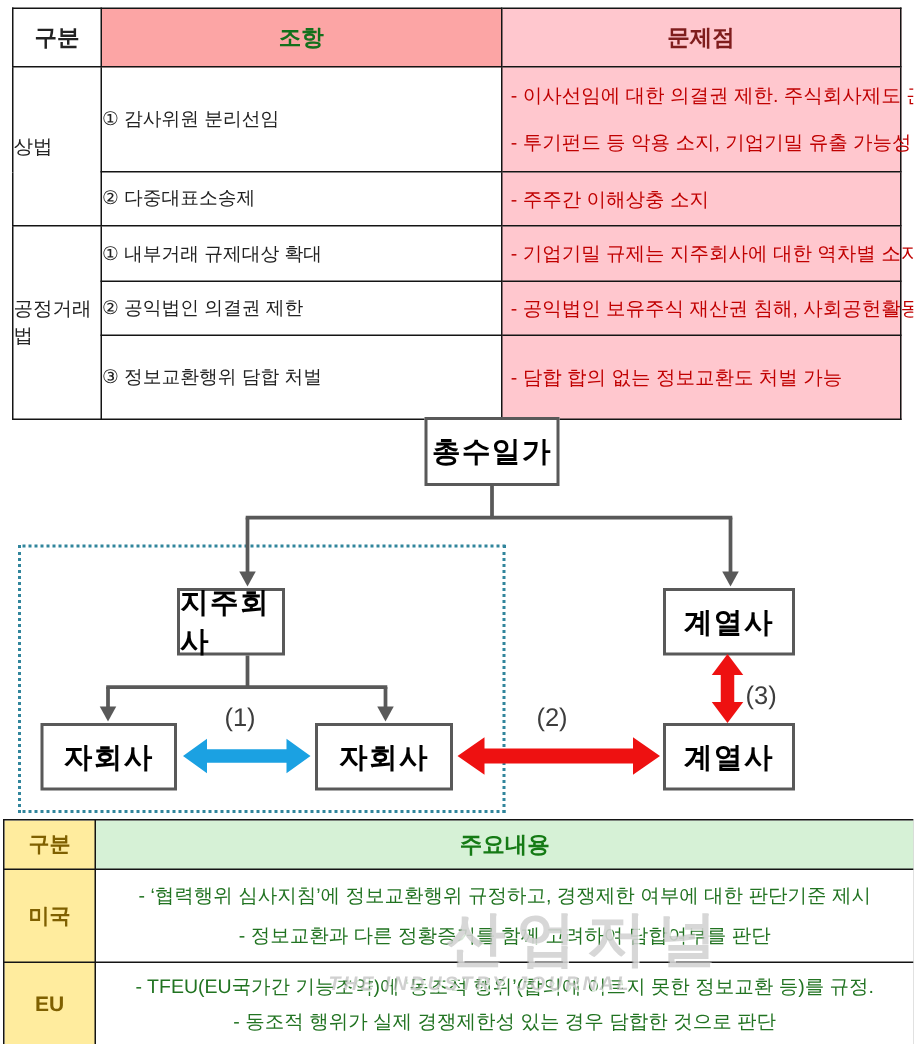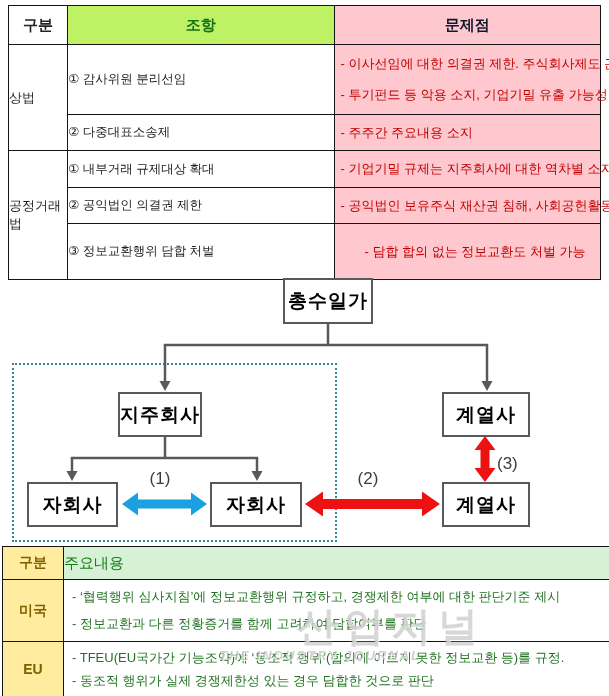--- a/index.html
+++ b/index.html
@@ -5,22 +5,22 @@
   html,body{margin:0;padding:0;background:#ffffff;}
   #stage{
     position:relative;width:609px;height:696px;overflow:hidden;background:#ffffff;
     font-family:"Liberation Sans","DejaVu Sans",sans-serif;
   }
 
   
   #top-table{position:absolute;left:8px;top:5px;border-collapse:collapse;table-layout:fixed;width:593px;}
   #top-table td{border:1.6px solid #141414;padding:0;vertical-align:middle;}
   #top-table .hdr{height:38px;text-align:center;font-weight:bold;font-size:15px;}
-  .hdr-green{background:#bef264;color:#13701c;}
-  .hdr-pink{background:#ffc7ce;color:#0f172a;}
+  .hdr-green{background:#fca5a5;color:#13701c;}
+  .hdr-pink{background:#ffc7ce;color:#7f1d1d;}
   .cell-cat{width:58px;text-align:left;font-size:13px;color:#222;background:#fff;}
   .cell-clause{width:172px;font-size:12.5px;color:#222;background:#fff;padding-left:6px;white-space:nowrap;margin-top:40px;}
   .cell-prob{width:363px;background:#ffc7ce;color:#c00000;font-size:13px;}
   .prob-wrap{display:flex;flex-direction:column;justify-content:space-around;padding:4px 6px;box-sizing:border-box;}
   .prob-line{white-space:nowrap;}
   .h69{height:69px;} .h35{height:35px;padding-left:48px;} .h36{height:36px;} .h55{height:55px;padding-left:15px;}
 
   
   #diagram{position:absolute;left:10px;top:275px;width:609px;height:270px;}
   #diagram svg{position:absolute;left:0;top:0;z-index:3;pointer-events:none;}
@@ -31,26 +31,26 @@
   }
   #dotted-zone{
     position:absolute;left:2px;top:88px;width:325px;height:179px;z-index:1;
     border:2px dotted #31859c;box-sizing:border-box;
   }
   .rel-label{position:absolute;z-index:4;font-size:17px;color:#3d3d3d;text-align:center;}
 
   
   #bottom-table{position:absolute;left:2px;top:546px;border-collapse:collapse;table-layout:fixed;width:605px;}
   #bottom-table td{border:1.8px solid #141414;padding:0;vertical-align:middle;}
-  .b-hdr{height:32px;font-weight:normal;}
+  .b-hdr{height:32px;text-align:center;font-weight:bold;}
   .b-region{width:60px;background:#ffec9e;color:#7f6000;text-align:center;font-weight:bold;font-size:14px;}
   .b-content-hdr{width:545px;background:#d6f1d6;color:#157a15;font-size:15px;}
   .b-content{width:545px;background:#fff;color:#217321;font-size:13px;}
   .b-wrap{display:flex;flex-direction:column;justify-content:space-around;padding:4px 8px;box-sizing:border-box;}
-  .b-line{white-space:nowrap;}
+  .b-line{white-space:nowrap;text-align:center;}
   .h61{height:61px;} .h54{height:54px;}
 
   
   #watermark{
     position:absolute;left:155px;top:606px;width:330px;z-index:5;text-align:center;
     pointer-events:none;user-select:none;
   }
   #watermark .wm-kr{
     font-size:40px;font-weight:bold;letter-spacing:7px;color:rgba(175,175,175,0.50);
     text-shadow:1px 1px 0 rgba(255,255,255,0.8);line-height:1.0;text-align:right;
@@ -79,21 +79,21 @@
         <div class="prob-wrap" style="height:69px;">
           <div class="prob-line">- 이사선임에 대한 의결권 제한. 주식회사제도 근간 훼손</div>
           <div class="prob-line">- 투기펀드 등 악용 소지, 기업기밀 유출 가능성</div>
         </div>
       </td>
     </tr>
     <tr class="h35">
       <td class="cell-clause">② 다중대표소송제</td>
       <td class="cell-prob">
         <div class="prob-wrap" style="height:35px;">
-          <div class="prob-line">- 주주간 주요내용 소지</div>
+          <div class="prob-line">- 주주간 이해상충 소지</div>
         </div>
       </td>
     </tr>
     <tr class="h36">
       <td class="cell-cat" rowspan="3">공정거래법</td>
       <td class="cell-clause">① 내부거래 규제대상 확대</td>
       <td class="cell-prob">
         <div class="prob-wrap" style="height:36px;">
           <div class="prob-line">- 기업기밀 규제는 지주회사에 대한 역차별 소지</div>
         </div>
@@ -103,34 +103,34 @@
       <td class="cell-clause">② 공익법인 의결권 제한</td>
       <td class="cell-prob">
         <div class="prob-wrap" style="height:35px;">
           <div class="prob-line">- 공익법인 보유주식 재산권 침해, 사회공헌활동 위축 소지</div>
         </div>
       </td>
     </tr>
     <tr class="h55">
       <td class="cell-clause">③ 정보교환행위 담합 처벌</td>
       <td class="cell-prob">
-        <div class="prob-wrap" style="height:55px;margin-left:24px;">
+        <div class="prob-wrap" style="height:55px;">
           <div class="prob-line">- 담합 합의 없는 정보교환도 처벌 가능</div>
         </div>
       </td>
     </tr>
   </tbody>
     </table>
 
   <div id="diagram">
 
     <div id="dotted-zone"></div>
 
     <div class="dbox" style="left:273px;top:3px;width:90px;height:46px;">총수일가</div>
-    <div class="dbox" style="left:108px;top:117px;width:84px;height:45px;">지주회사</div>
+    <div class="dbox" style="left:108px;top:117px;width:72px;height:45px;">지주회사</div>
     <div class="dbox" style="left:432px;top:117px;width:88px;height:45px;">계열사</div>
     <div class="dbox" style="left:17px;top:207px;width:91px;height:45px;">자회사</div>
     <div class="dbox" style="left:200px;top:207px;width:92px;height:45px;">자회사</div>
     <div class="dbox" style="left:432px;top:207px;width:88px;height:45px;">계열사</div>
 
     <div class="rel-label" style="left:127px;top:194px;width:46px;">(1)</div>
     <div class="rel-label" style="left:335px;top:194px;width:46px;">(2)</div>
     <div class="rel-label" style="left:487px;top:179px;width:40px;text-align:left;">(3)</div>
 
     <svg width="609" height="270" viewBox="0 0 609 270">

